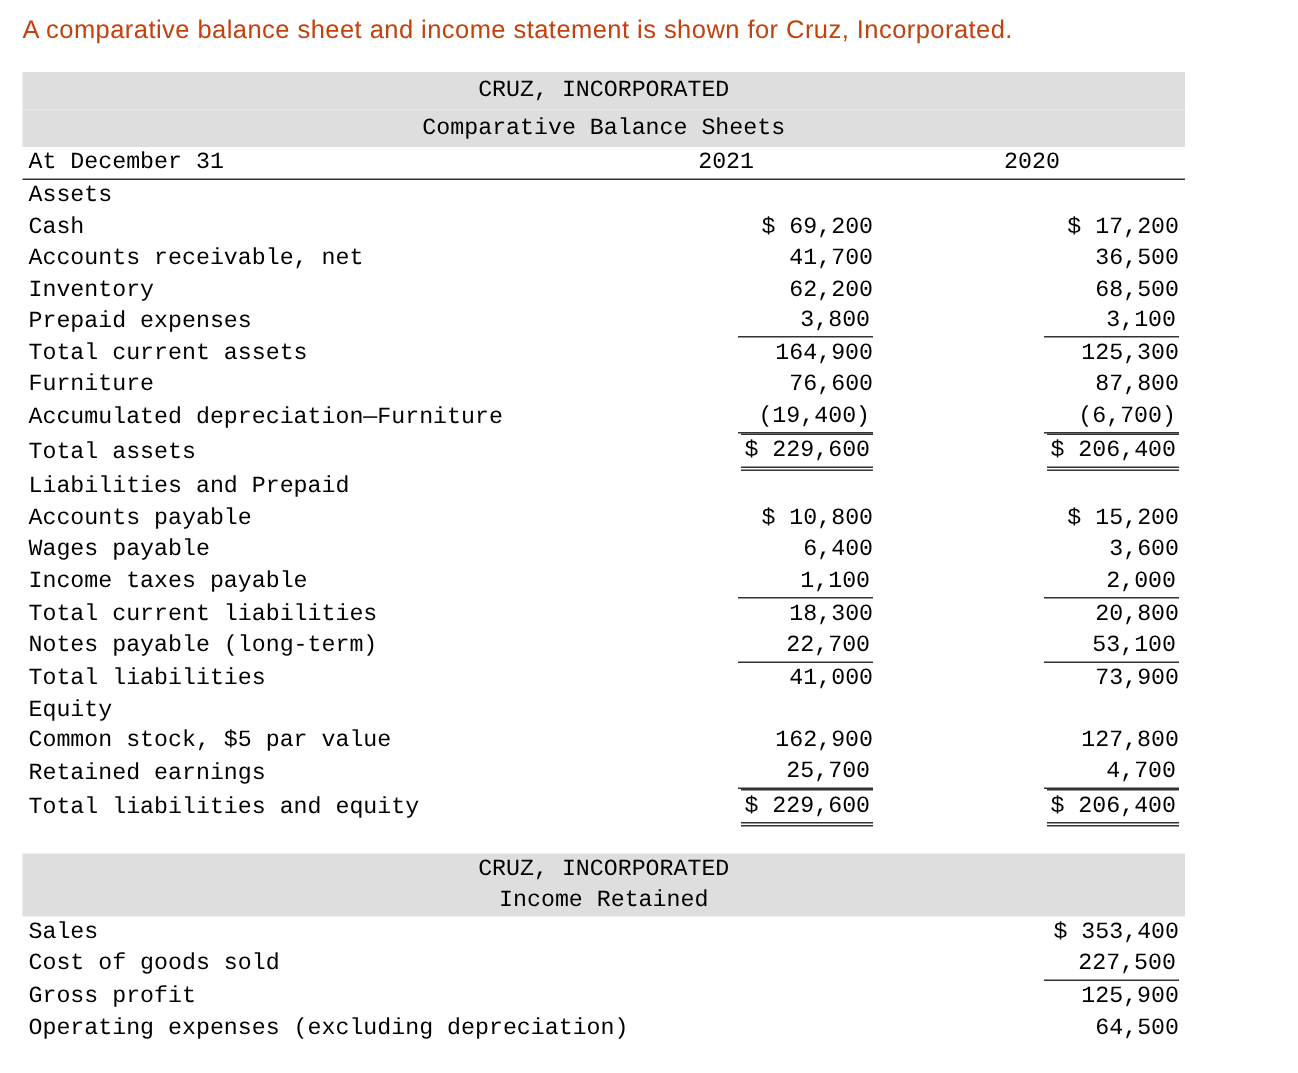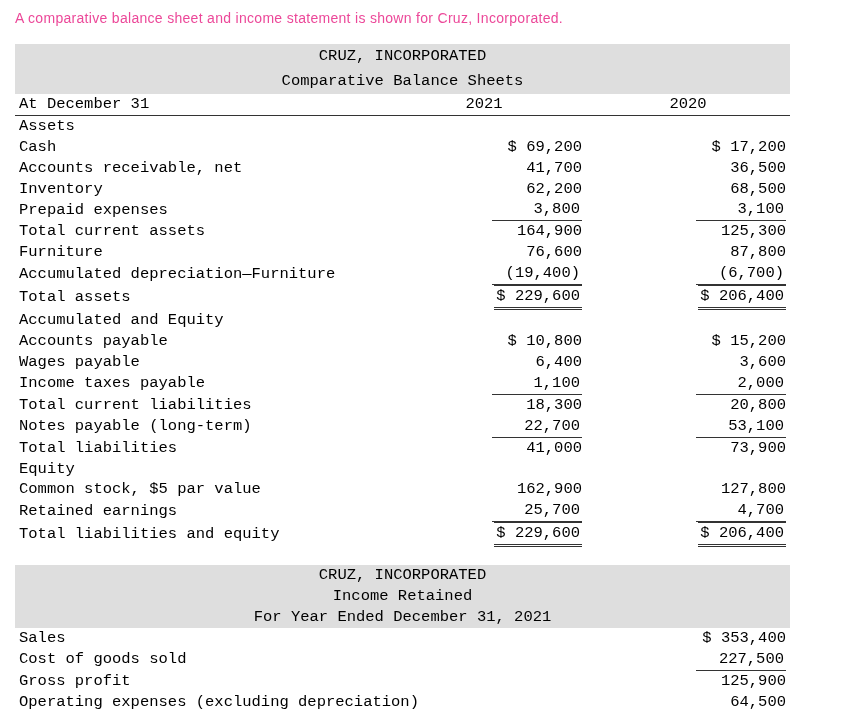--- a/index.html
+++ b/index.html
@@ -4,22 +4,22 @@
   <style>
     * { box-sizing: border-box; margin: 0; padding: 0; }
     body {
       font-family: Arial, Helvetica, sans-serif;
       background: #ffffff;
       color: #000000;
       width: 865px;
       padding: 10px 15px;
     }
     .intro {
-      font-size: 14px;
-      color: #ec4899;
+      font-size: 17px;
+      color: #c2410c;
       margin-bottom: 18px;
       letter-spacing: 0.3px;
     }
     .sheet {
       width: 775px;
       font-family: "Courier New", Courier, monospace;
       font-size: 15.5px;
       line-height: 1.35;
       border-collapse: collapse;
       margin-bottom: 18px;
@@ -106,21 +106,21 @@
         <td class="col-val2"><span class="single-wrap">(6,700)</span></td>
       </tr>
       <tr>
         <td class="col-label">Total assets</td>
         <td class="col-val"><span class="dbl-wrap">$ 229,600</span></td>
         <td class="col-val2"><span class="dbl-wrap">$ 206,400</span></td>
       </tr>
     </tbody>
   <tbody>
       <tr>
-        <td class="col-label b">Accumulated and Equity</td>
+        <td class="col-label b">Liabilities and Prepaid</td>
         <td class="col-val"></td>
         <td class="col-val2"></td>
       </tr>
   </tbody>
     <tbody id="bs-liab">
       <tr>
         <td class="col-label">Accounts payable</td>
         <td class="col-val">$ 10,800</td>
         <td class="col-val2">$ 15,200</td>
       </tr>
@@ -177,23 +177,20 @@
 </table>
 
 <table class="income">
   <tbody>
       <tr class="hdr">
         <td colspan="2">CRUZ, INCORPORATED</td>
       </tr>
   <tr class="hdr">
         <td colspan="2">Income Retained</td>
       </tr>
-  <tr class="hdr">
-        <td colspan="2">For Year Ended December 31, 2021</td>
-      </tr>
   </tbody>
     <tbody id="is-rows">
       <tr>
         <td class="ic-label">Sales</td>
         <td class="ic-val">$ 353,400</td>
       </tr>
       <tr>
         <td class="ic-label">Cost of goods sold</td>
         <td class="ic-val"><span class="single-wrap">227,500</span></td>
       </tr>

